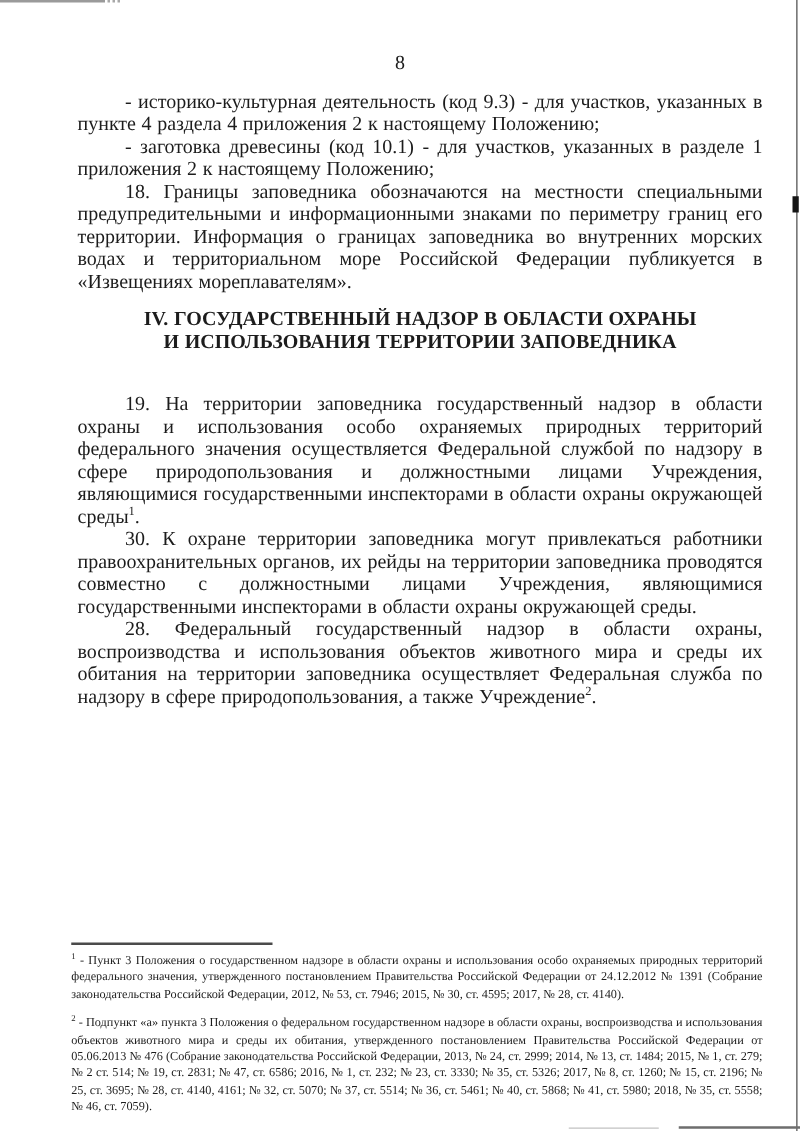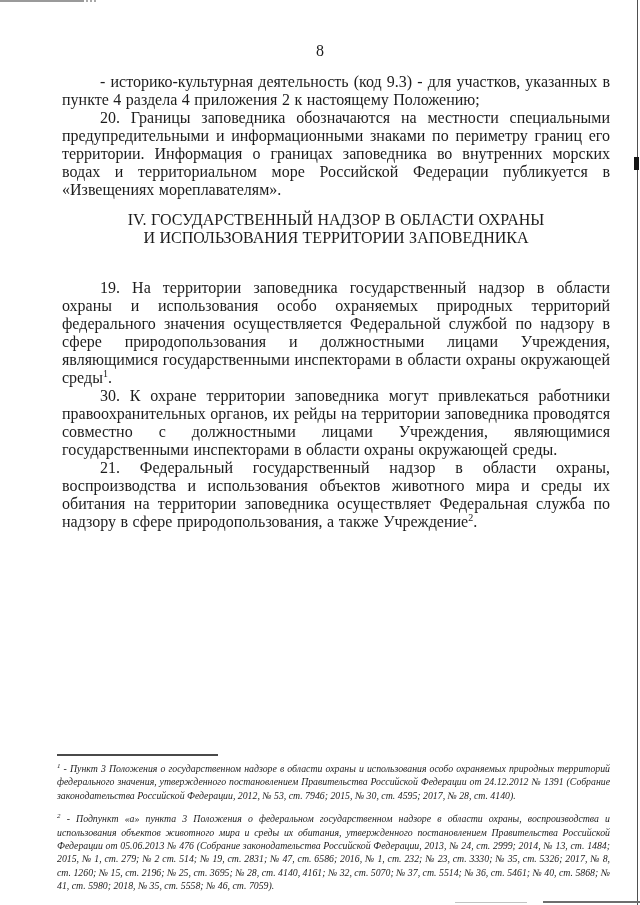--- a/index.html
+++ b/index.html
@@ -29,35 +29,34 @@
   .content p {
     margin: 0;
     text-indent: 38px;
   }
   .section-heading {
     margin: 12px 0 32px 0;
     text-align: center;
     text-indent: 0;
     line-height: 18px;
   }
-  .section-heading div { text-indent: 0; }
+  .section-heading div { text-indent: 0; font-weight: bold; }
   sup.fn-ref {
     font-size: 10px;
     line-height: 0;
     vertical-align: 6px;
   }
   .footnotes {
     position: absolute;
     left: 57px;
     top: 754px;
     width: 553px;
     font-size: 9.8px;
     line-height: 13.4px;
     text-align: justify;
-    font-style: italic;
   }
   .footnote-separator {
     width: 161px;
     height: 0;
     border-top: 2px solid #4a4a4a;
     margin-bottom: 6px;
   }
   .footnotes p { margin: 0 0 10px 0; }
   .footnotes sup { font-size: 7px; line-height: 0; vertical-align: 4px; }
 
@@ -92,33 +91,34 @@
   <div class="artifact artifact-top-dots"></div>
   <div class="artifact artifact-right-line"></div>
   <div class="artifact artifact-right-blob"></div>
   <div class="artifact artifact-bottom-line"></div>
   <div class="artifact artifact-bottom-line-faint"></div>
 
   <div class="page-number">8</div>
 
   <div class="content">
     <p>- историко-культурная деятельность (код 9.3) - для участков, указанных в пункте 4 раздела 4 приложения 2 к настоящему Положению;</p>
+    <p>- заготовка древесины (код 10.1) - для участков, указанных в разделе 1 приложения 2 к настоящему Положению;</p>
 
-    <p>20. Границы заповедника обозначаются на местности специальными предупредительными и информационными знаками по периметру границ его территории. Информация о границах заповедника во внутренних морских водах и территориальном море Российской Федерации публикуется в «Извещениях мореплавателям».</p>
+    <p>18. Границы заповедника обозначаются на местности специальными предупредительными и информационными знаками по периметру границ его территории. Информация о границах заповедника во внутренних морских водах и территориальном море Российской Федерации публикуется в «Извещениях мореплавателям».</p>
 
     <div class="section-heading">
       <div>IV. ГОСУДАРСТВЕННЫЙ НАДЗОР В ОБЛАСТИ ОХРАНЫ</div>
       <div>И ИСПОЛЬЗОВАНИЯ ТЕРРИТОРИИ ЗАПОВЕДНИКА</div>
     </div>
 
     <p><span>19. На территории заповедника государственный надзор в области охраны и использования особо охраняемых природных территорий федерального значения осуществляется Федеральной службой по надзору в сфере природопользования и должностными лицами Учреждения, являющимися государственными инспекторами в области охраны окружающей среды</span><sup class="fn-ref">1</sup><span>.</span></p>
 
     <p>30. К охране территории заповедника могут привлекаться работники правоохранительных органов, их рейды на территории заповедника проводятся совместно с должностными лицами Учреждения, являющимися государственными инспекторами в области охраны окружающей среды.</p>
 
-    <p><span>21. Федеральный государственный надзор в области охраны, воспроизводства и использования объектов животного мира и среды их обитания на территории заповедника осуществляет Федеральная служба по надзору в сфере природопользования, а также Учреждение</span><sup class="fn-ref">2</sup><span>.</span></p>
+    <p><span>28. Федеральный государственный надзор в области охраны, воспроизводства и использования объектов животного мира и среды их обитания на территории заповедника осуществляет Федеральная служба по надзору в сфере природопользования, а также Учреждение</span><sup class="fn-ref">2</sup><span>.</span></p>
   </div>
 
   <div class="footnotes">
     <div class="footnote-separator"></div>
     <p><sup>1</sup><span> - Пункт 3 Положения о государственном надзоре в области охраны и использования особо охраняемых природных территорий федерального значения, утвержденного постановлением Правительства Российской Федерации от 24.12.2012 № 1391 (Собрание законодательства Российской Федерации, 2012, № 53, ст. 7946; 2015, № 30, ст. 4595; 2017, № 28, ст. 4140).</span></p>
     <p><sup>2</sup><span> - Подпункт «а» пункта 3 Положения о федеральном государственном надзоре в области охраны, воспроизводства и использования объектов животного мира и среды их обитания, утвержденного постановлением Правительства Российской Федерации от 05.06.2013 № 476 (Собрание законодательства Российской Федерации, 2013, № 24, ст. 2999; 2014, № 13, ст. 1484; 2015, № 1, ст. 279; № 2 ст. 514; № 19, ст. 2831; № 47, ст. 6586; 2016, № 1, ст. 232; № 23, ст. 3330; № 35, ст. 5326; 2017, № 8, ст. 1260; № 15, ст. 2196; № 25, ст. 3695; № 28, ст. 4140, 4161; № 32, ст. 5070; № 37, ст. 5514; № 36, ст. 5461; № 40, ст. 5868; № 41, ст. 5980; 2018, № 35, ст. 5558; № 46, ст. 7059).</span></p>
   </div>
 
 </div>
 

